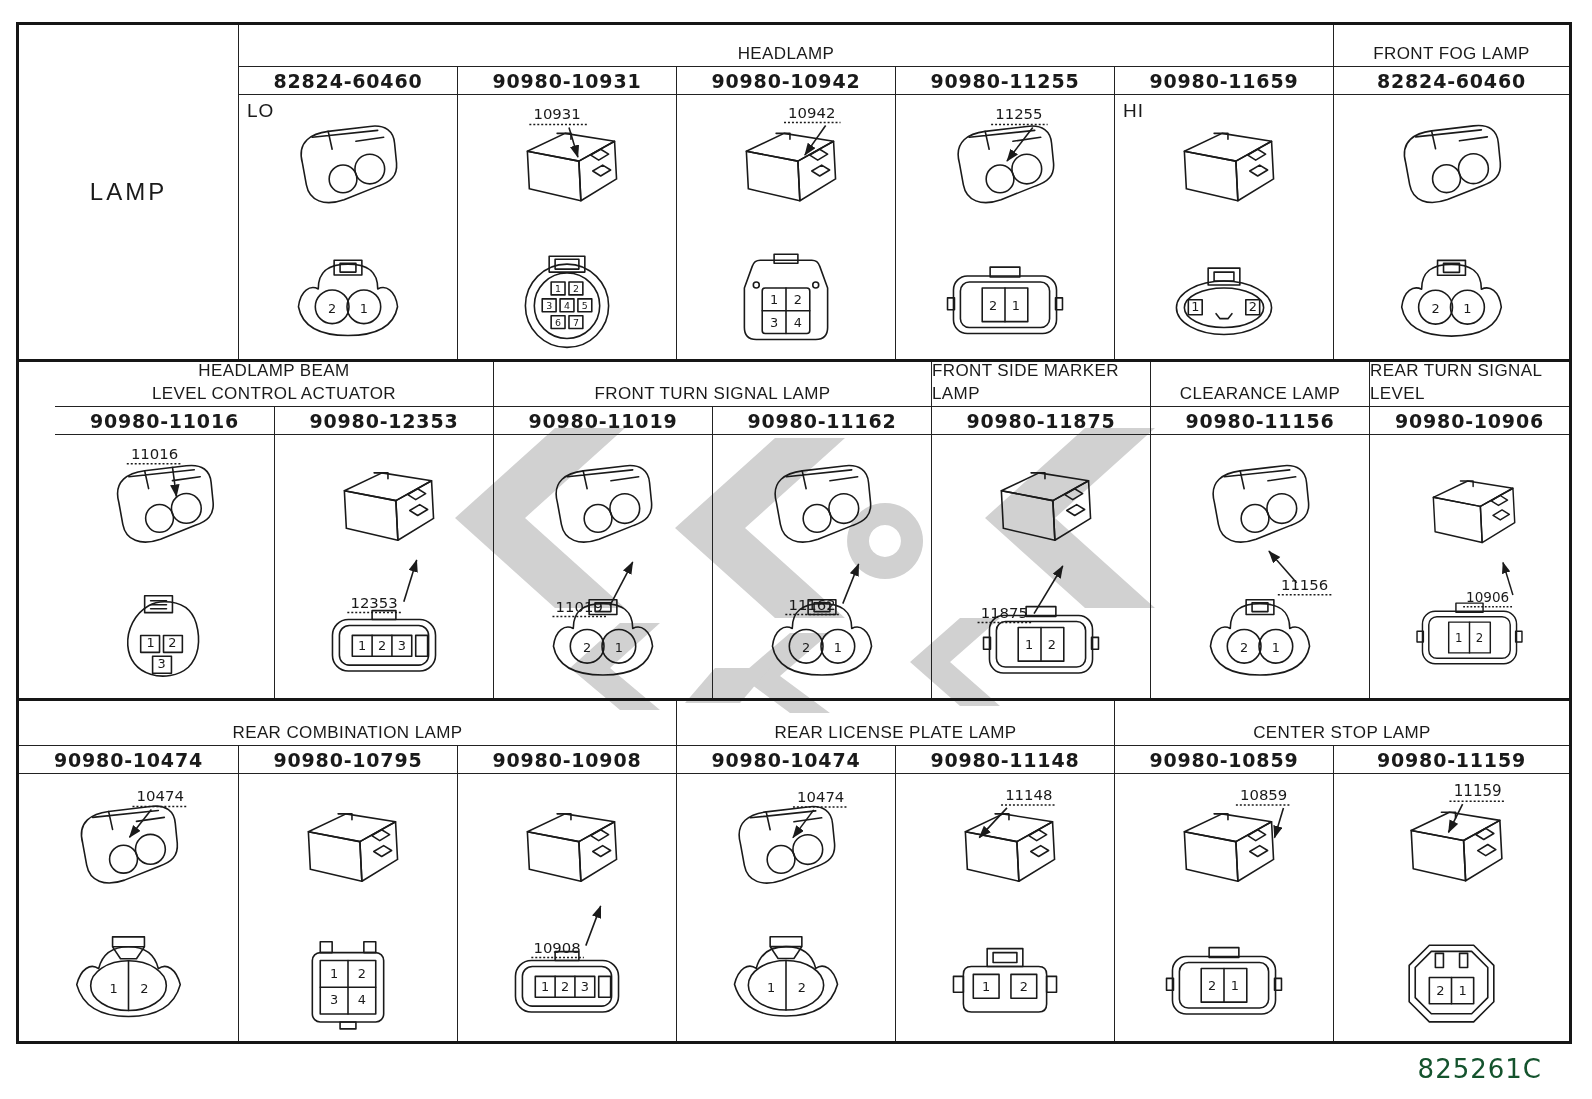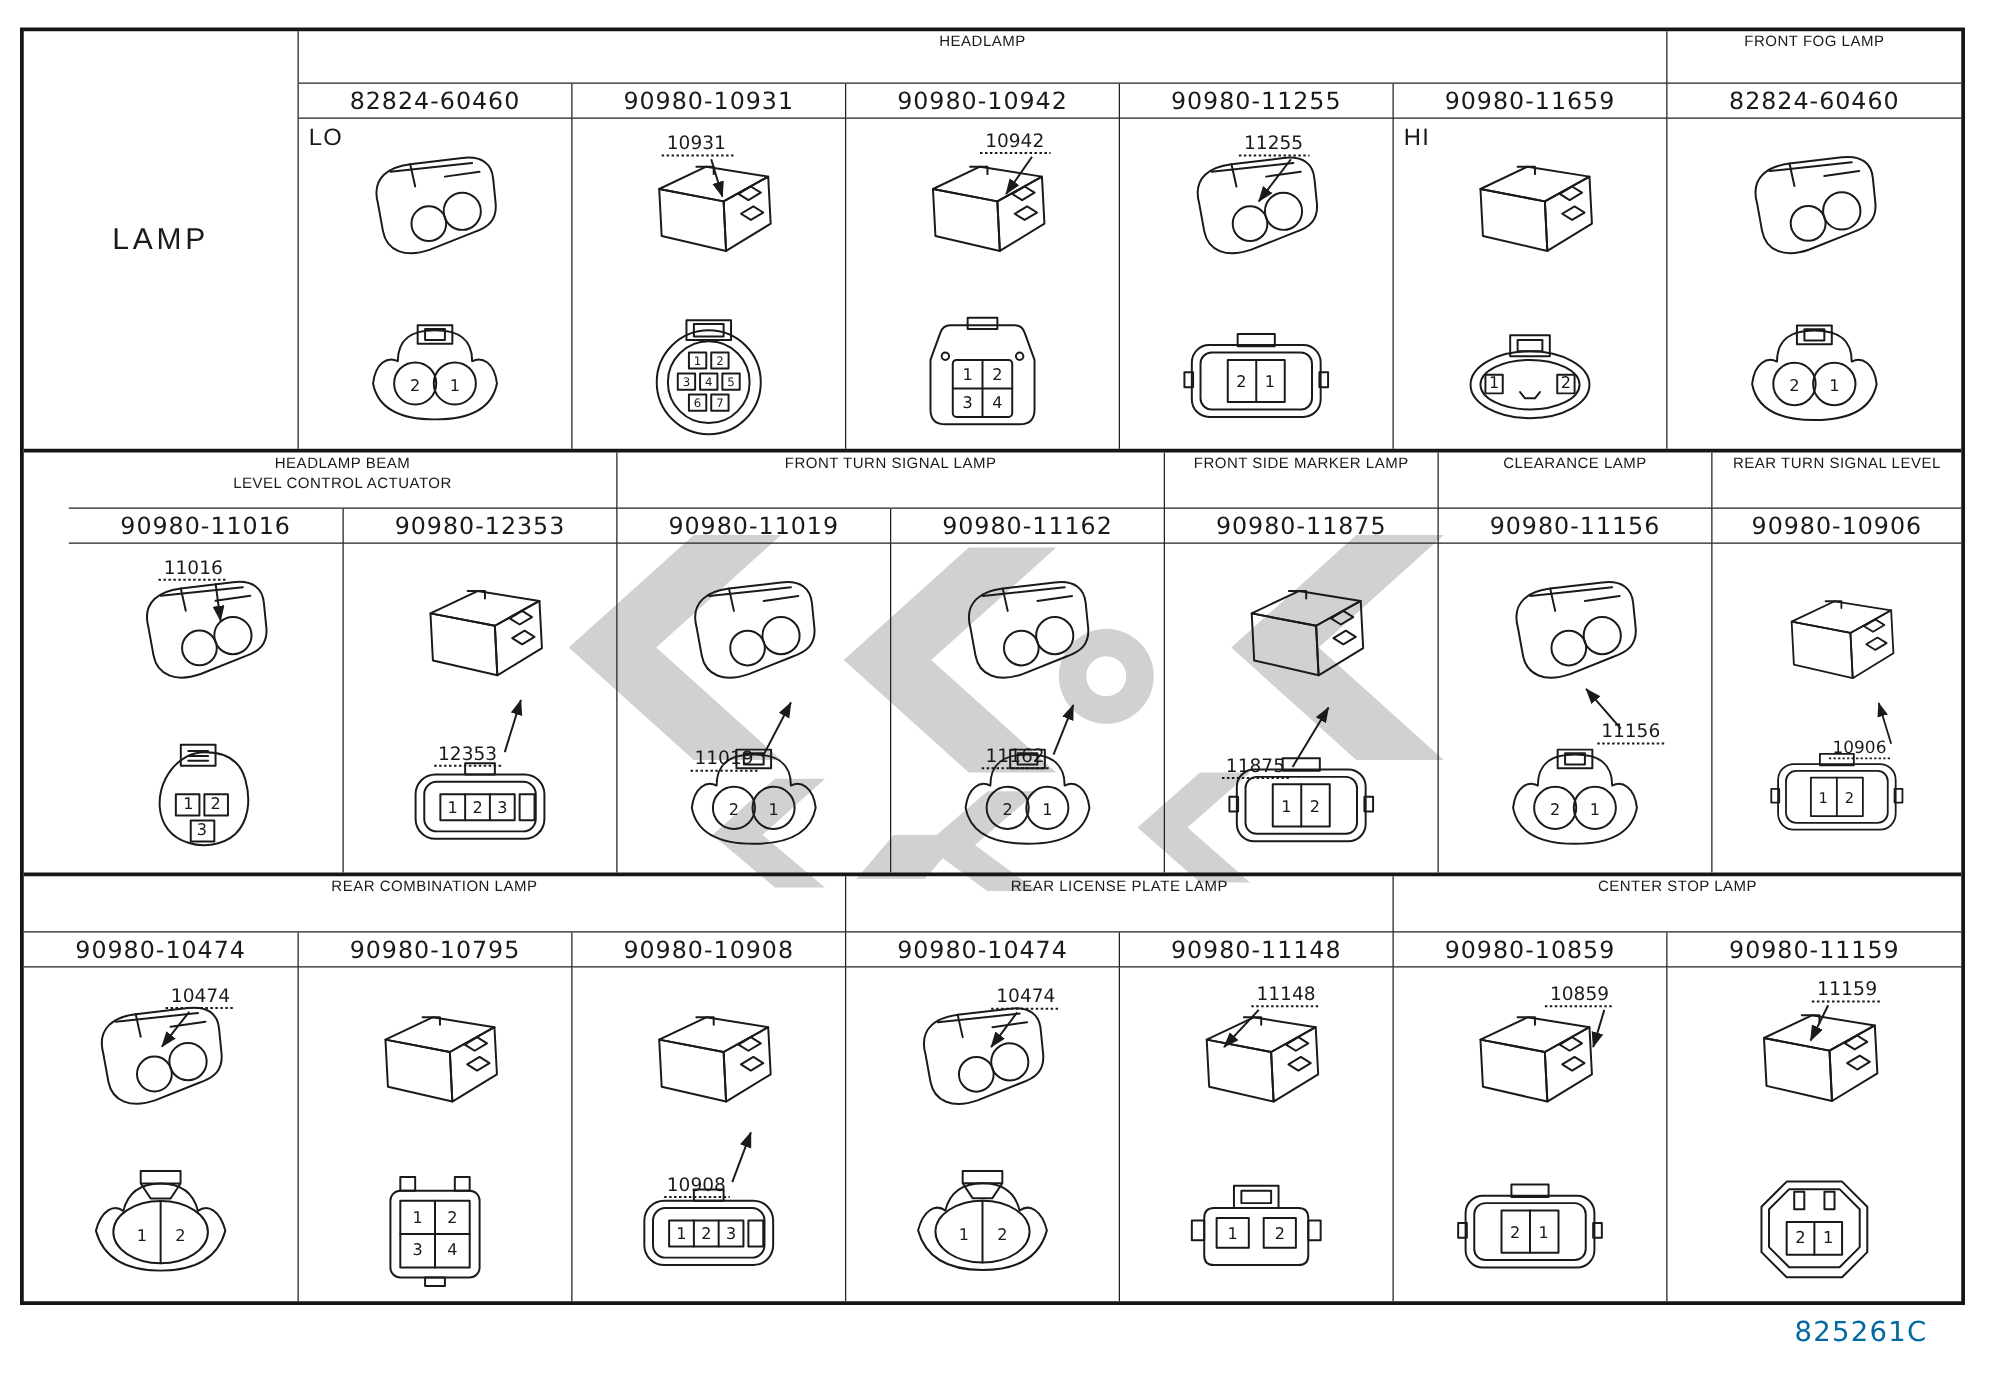--- a/index.html
+++ b/index.html
@@ -11,24 +11,24 @@
   .wm{position:absolute;left:415px;top:418px;width:770px;height:295px;z-index:0;pointer-events:none;}
 
   
   .ptable{position:absolute;left:16px;top:22px;width:1556px;height:1022px;
           border:3px solid #161616;z-index:1;background:transparent;}
   .sec{display:grid;grid-template-columns:220px 219px 219px 219px 219px 219px minmax(0,1fr);}
   .sec1{grid-template-rows:42px 28px 264px;}
   .sec2{grid-template-rows:45px 28px 263px;border-top:3px solid #161616;padding-left:36px;}
   .sec3{grid-template-rows:45px 28px 267px;border-top:3px solid #161616;}
 
-  .hcell{display:flex;flex-direction:column;align-items:center;justify-content:flex-start;
-         font-size:12px;letter-spacing:.4px;border-bottom:1.5px solid #222;line-height:1.35;}
+  .hcell{display:flex;flex-direction:column;align-items:center;justify-content:flex-end;
+         font-size:17px;letter-spacing:.4px;border-bottom:1.5px solid #222;line-height:1.35;}
   .pcell{display:flex;align-items:center;justify-content:center;
-         font-family:"DejaVu Sans",sans-serif;font-weight:400;font-size:19px;letter-spacing:.8px;
+         font-family:"DejaVu Sans",sans-serif;font-weight:700;font-size:19px;letter-spacing:.8px;
          border-bottom:1.5px solid #222;}
   .fcell{position:relative;}
   .br{border-right:1.5px solid #222;}
 
   .lampcell{grid-column:1;grid-row:1/4;display:flex;align-items:center;justify-content:center;
             font-size:24px;letter-spacing:3px;border-right:1.5px solid #222;}
 
   .r1{grid-row:1}.r2{grid-row:2}.r3{grid-row:3}
   .c1{grid-column:1}.c2{grid-column:2}.c3{grid-column:3}.c4{grid-column:4}
   .c5{grid-column:5}.c6{grid-column:6}.c7{grid-column:7}
@@ -43,22 +43,22 @@
   #lib path,#lib rect,#lib circle,#lib ellipse,#lib polygon{
       stroke:#1a1a1a;fill:none;stroke-width:1.6;stroke-linejoin:round;stroke-linecap:round;}
   .fig path,.fig rect,.fig circle,.fig ellipse{stroke:#1a1a1a;fill:none;stroke-width:1.6;}
   .fig text{stroke:none;fill:#1a1a1a;text-anchor:middle;}
   .co{font:15px "DejaVu Sans",sans-serif;}
   .pin{font:13px "DejaVu Sans",sans-serif;}
   .pins{font:9.5px "DejaVu Sans",sans-serif;}
   .cu{stroke-width:1;stroke-dasharray:2 2;}
   .ld{stroke-width:1.4;}
 
-  .doccode{position:absolute;right:50px;top:1054px;font-size:22px;letter-spacing:1px;
-           font-family:"DejaVu Sans",sans-serif;color:#0369a1;z-index:1;}
+  .doccode{position:absolute;right:50px;top:1054px;font-size:26px;letter-spacing:1px;
+           font-family:"DejaVu Sans",sans-serif;color:#14532d;z-index:1;}
 </style>
 </head>
 <body>
 
 <svg id="lib" width="0" height="0" style="position:absolute" aria-hidden="true">
   <defs>
     <marker id="ah" markerWidth="10" markerHeight="8" refX="7.5" refY="3" orient="auto">
       <path d="M0,0 L8,3 L0,6 Z" style="fill:#1a1a1a;stroke:none"></path>
     </marker>
 

